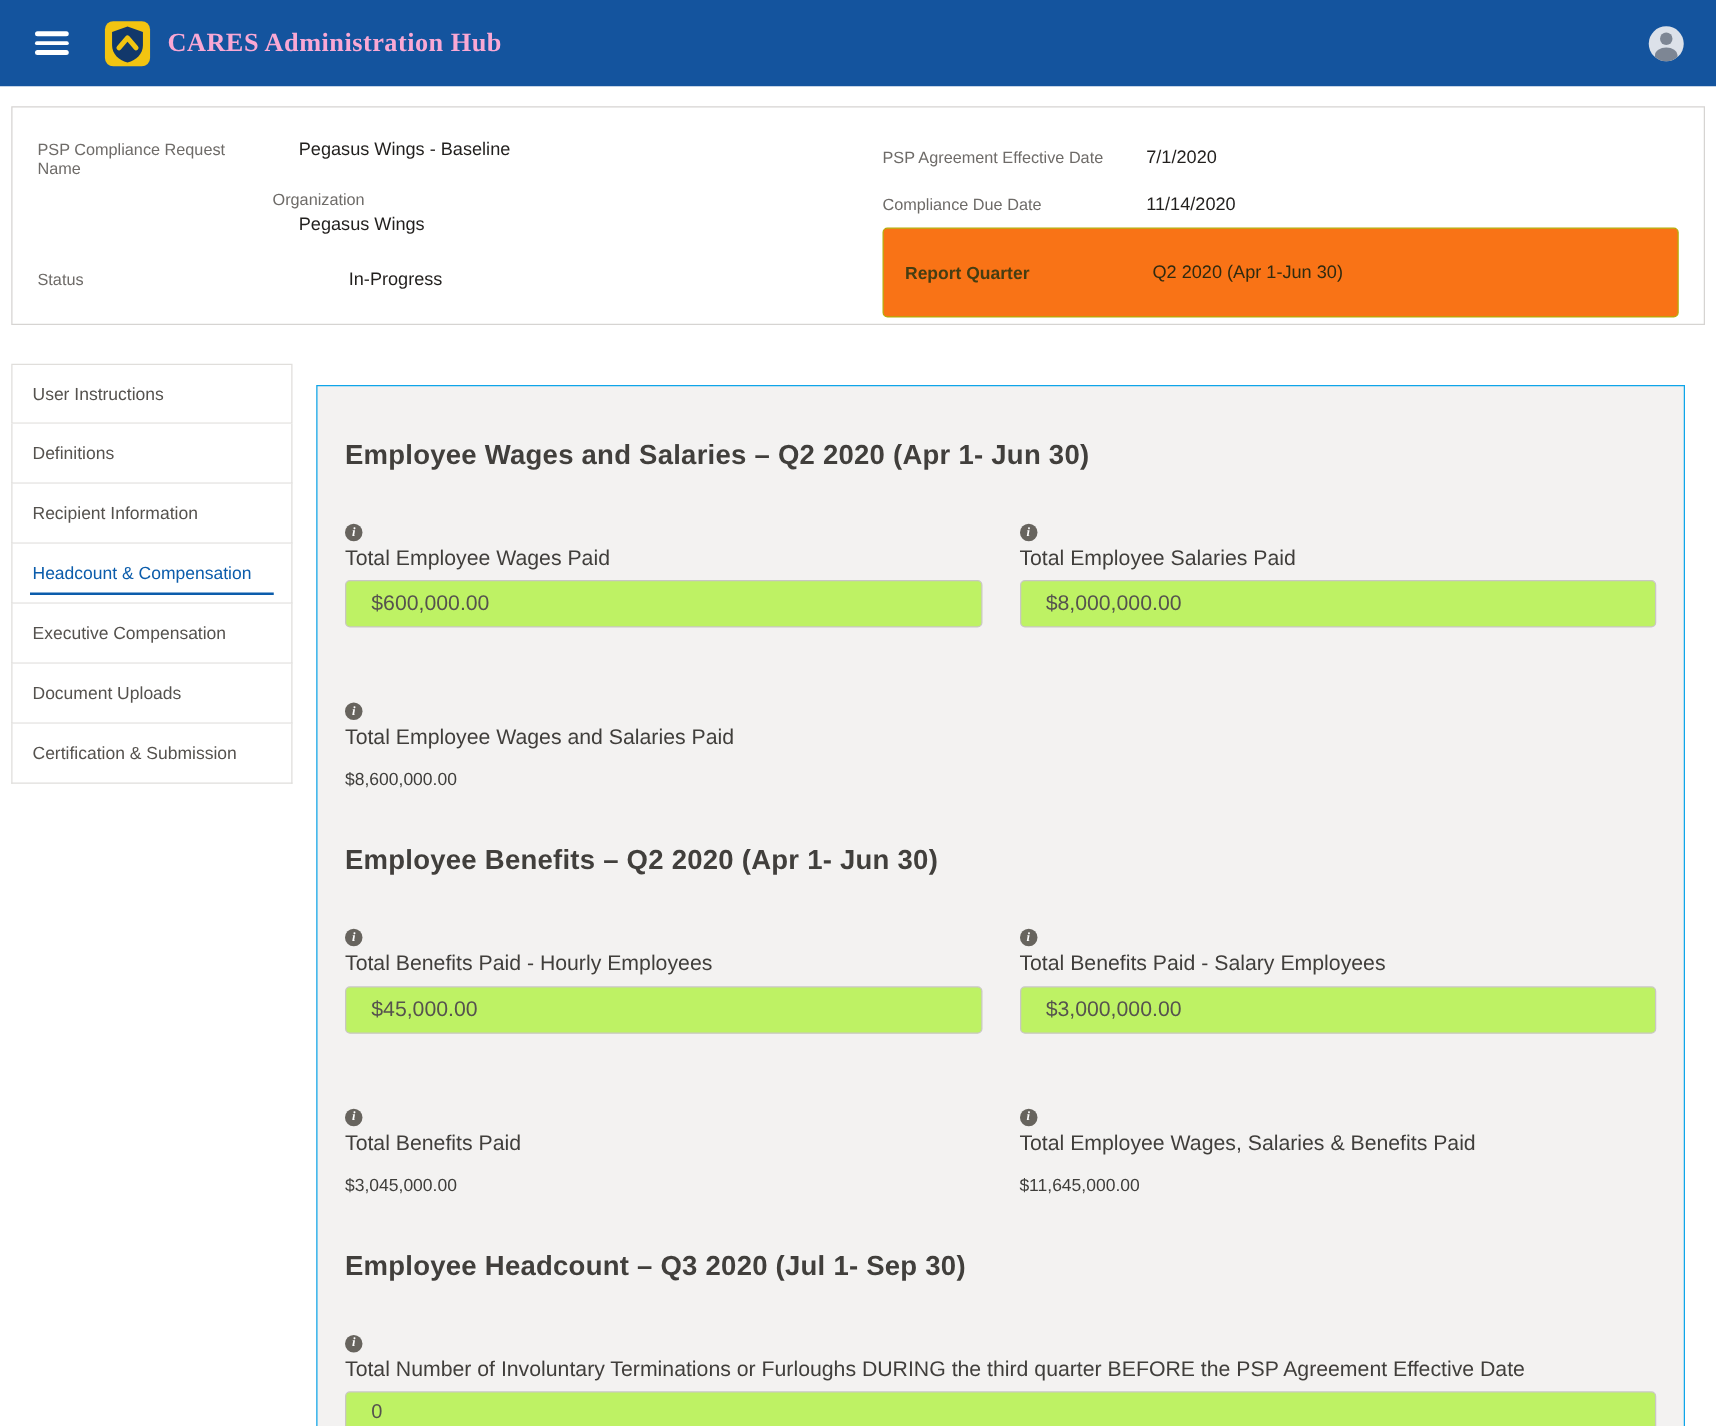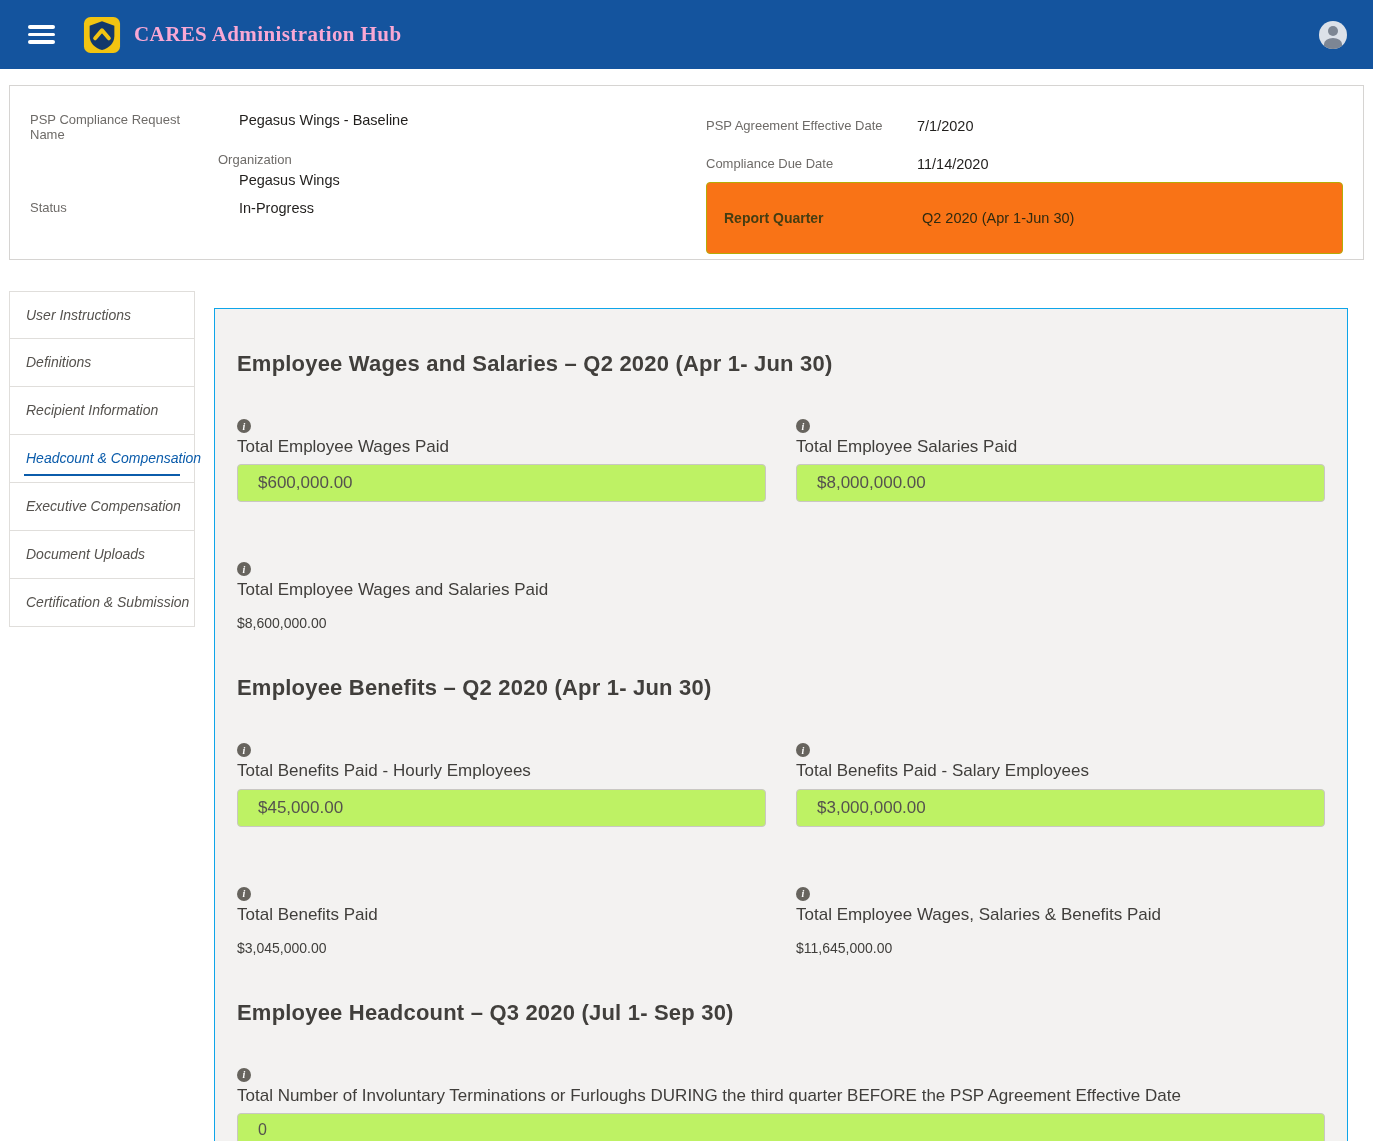--- a/index.html
+++ b/index.html
@@ -36,39 +36,39 @@
     display: flex; padding: 26px 20px 16px 20px; height: 175px;
   }
   .summary-left { width: 676px; flex: none; }
   .srow { display: flex; }
   .sum-label { font-size: 13px; color: #6e6b68; }
   .sum-value { font-size: 14.5px; color: #211f1d; }
   .lblcol { flex: 0 0 188px; max-width: 188px; padding-right: 30px; }
   .scol .sum-value { margin-left: 21px; }
   .scol .req-value { margin-bottom: 24px; }
   .scol .org-label { margin-bottom: 5px; }
-  .status-row { margin-top: 12px; }
+  .status-row { margin-top: 28px; gap: 40px; }
   .status-row .sum-value { margin-left: 21px; }
 
   .summary-right { flex: 1; }
   .rrow { margin-bottom: 0; }
   .rrow:first-child { margin-top: 6px; }
   .rrow + .rrow { margin-top: 22px; }
   .rlbl { flex: 0 0 211px; }
   .report-quarter {
     margin-top: 10px; height: 72px; width: 100%;
     background: #f97316; border: 1px solid #b6ab06; border-radius: 4px;
     display: flex; align-items: center; padding-left: 17px;
   }
   .rq-label { flex: 0 0 198px; font-size: 14px; font-weight: 700; color: #453d12; }
   .rq-value { font-size: 14.5px; color: #2f2a10; }
 
   
   .main { display: flex; align-items: flex-start; padding: 31px 25px 0 9px; }
-  .sidebar { width: 186px; flex: none; font-style: italic; }
+  .sidebar { width: 225px; flex: none; }
   .side-item {
     height: 48px; padding: 15px 16px; background: #fff;
     border: 1px solid #e0dedb; font-size: 14px; color: #55524e;
     cursor: pointer; position: relative; white-space: nowrap;
   }
   .side-item + .side-item { border-top: 0; }
   .side-item.active { color: #0b5cab; }
   .side-item.active::after {
     content: ""; position: absolute; left: 14px; right: 14px; bottom: 6px;
     height: 2px; background: #0b5cab;

